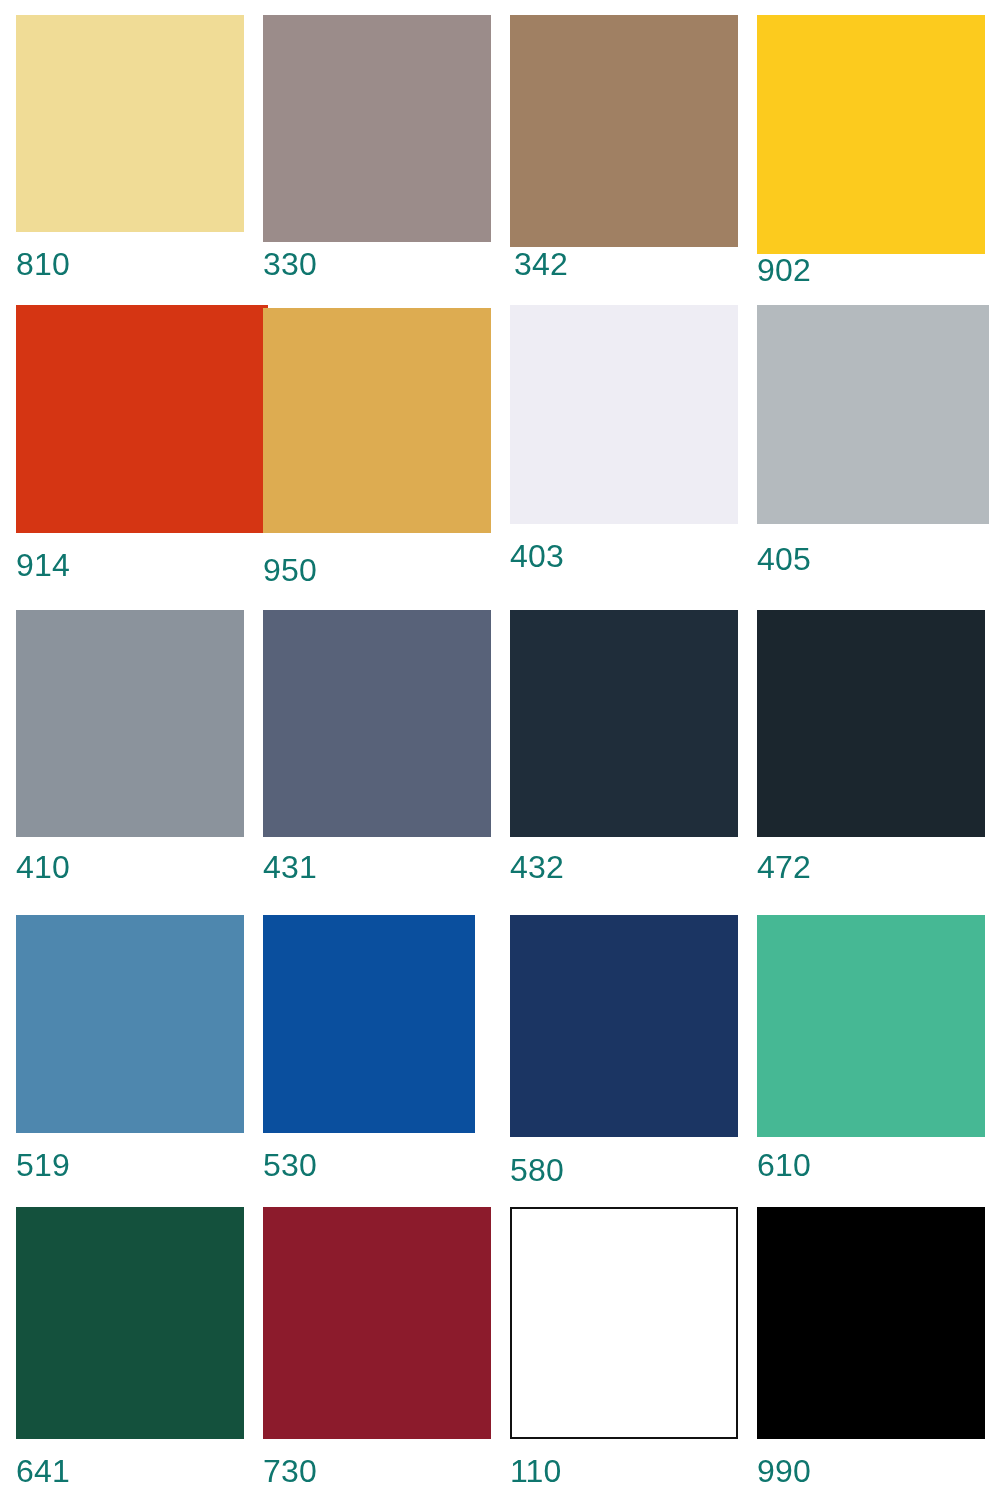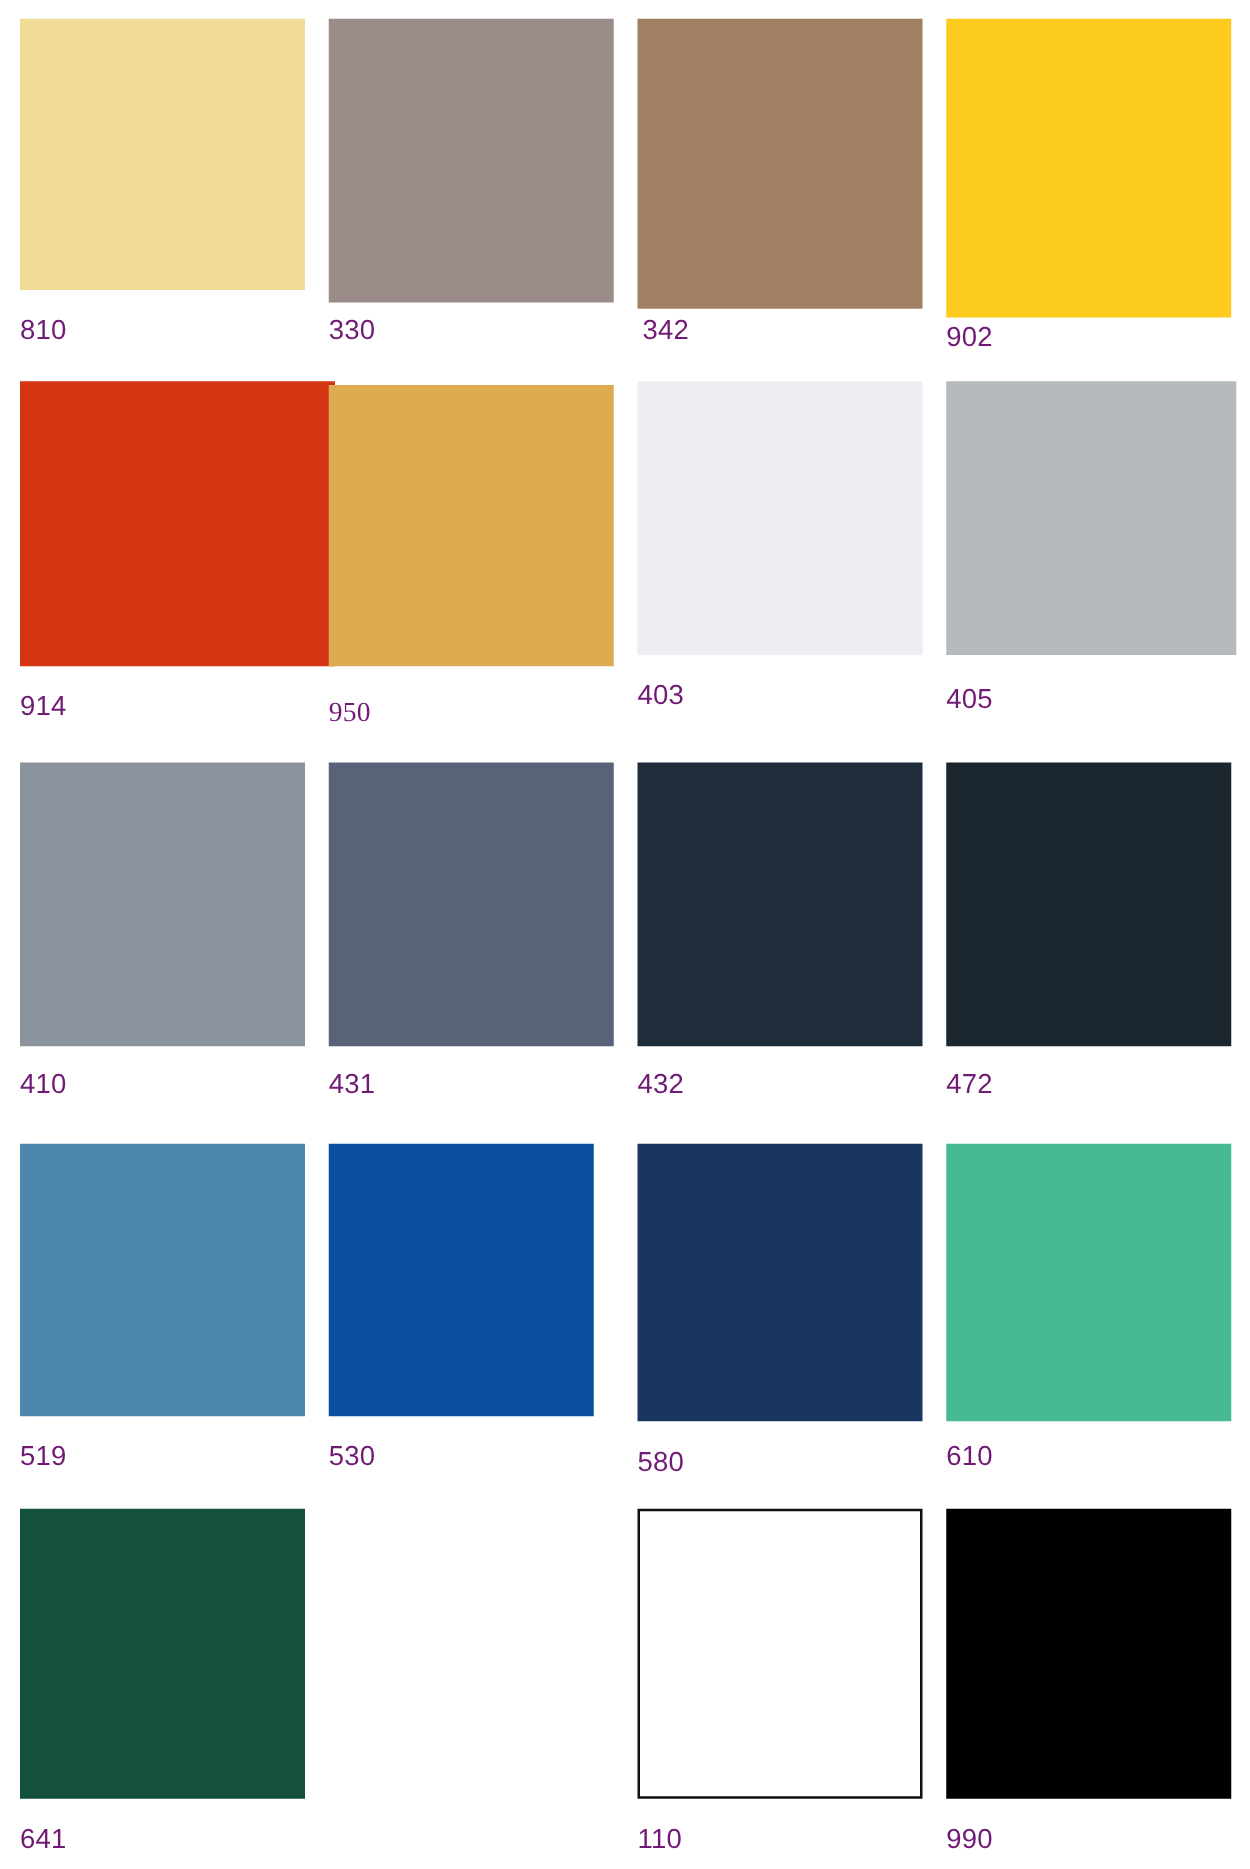--- a/index.html
+++ b/index.html
@@ -24,23 +24,23 @@
   .swatch-cell {
     position: absolute;
   }
   .swatch-chip {
     width: 100%;
     display: block;
     box-sizing: border-box;
   }
   .swatch-label {
     display: block;
-    font-size: 22px;
+    font-size: 32px;
     line-height: 30px;
-    color: #701a75;
+    color: #0f766e;
     letter-spacing: 0.2px;
     white-space: nowrap;
   }
 </style>
 </head>
 <body>
 
 <div id="swatch-grid">
     <div class="swatch-cell" style="left: 16px; top: 15px; width: 228px;">
       <div class="swatch-chip" style="height: 217px; background: rgb(240, 220, 150);"></div>
@@ -57,21 +57,21 @@
     <div class="swatch-cell" style="left: 757px; top: 15px; width: 228px;">
       <div class="swatch-chip" style="height: 239px; background: rgb(252, 203, 30);"></div>
       <span class="swatch-label" style="position: absolute; left: 0px; top: 240px;">902</span>
     </div>
     <div class="swatch-cell" style="left: 16px; top: 305px; width: 252px;">
       <div class="swatch-chip" style="height: 228px; background: rgb(213, 53, 19);"></div>
       <span class="swatch-label" style="position: absolute; left: 0px; top: 245px;">914</span>
     </div>
     <div class="swatch-cell" style="left: 263px; top: 308px; width: 228px;">
       <div class="swatch-chip" style="height: 225px; background: rgb(221, 172, 81);"></div>
-      <span class="swatch-label" style="position: absolute; left: 0px; top: 247px; font-family: Liberation Serif, serif;">950</span>
+      <span class="swatch-label" style="position: absolute; left: 0px; top: 247px;">950</span>
     </div>
     <div class="swatch-cell" style="left: 510px; top: 305px; width: 228px;">
       <div class="swatch-chip" style="height: 219px; background: rgb(238, 237, 244);"></div>
       <span class="swatch-label" style="position: absolute; left: 0px; top: 236px;">403</span>
     </div>
     <div class="swatch-cell" style="left: 757px; top: 305px; width: 232px;">
       <div class="swatch-chip" style="height: 219px; background: rgb(180, 186, 190);"></div>
       <span class="swatch-label" style="position: absolute; left: 0px; top: 239px;">405</span>
     </div>
     <div class="swatch-cell" style="left: 16px; top: 610px; width: 228px;">
@@ -103,20 +103,24 @@
       <span class="swatch-label" style="position: absolute; left: 0px; top: 240px;">580</span>
     </div>
     <div class="swatch-cell" style="left: 757px; top: 915px; width: 228px;">
       <div class="swatch-chip" style="height: 222px; background: rgb(70, 184, 148);"></div>
       <span class="swatch-label" style="position: absolute; left: 0px; top: 235px;">610</span>
     </div>
     <div class="swatch-cell" style="left: 16px; top: 1207px; width: 228px;">
       <div class="swatch-chip" style="height: 232px; background: rgb(20, 81, 61);"></div>
       <span class="swatch-label" style="position: absolute; left: 0px; top: 249px;">641</span>
     </div>
+    <div class="swatch-cell" style="left: 263px; top: 1207px; width: 228px;">
+      <div class="swatch-chip" style="height: 232px; background: rgb(140, 27, 44);"></div>
+      <span class="swatch-label" style="position: absolute; left: 0px; top: 249px;">730</span>
+    </div>
     <div class="swatch-cell" style="left: 510px; top: 1207px; width: 228px;">
       <div class="swatch-chip" style="height: 232px; background: rgb(255, 255, 255); border: 2px solid rgb(17, 17, 17);"></div>
       <span class="swatch-label" style="position: absolute; left: 0px; top: 249px;">110</span>
     </div>
     <div class="swatch-cell" style="left: 757px; top: 1207px; width: 228px;">
       <div class="swatch-chip" style="height: 232px; background: rgb(0, 0, 0);"></div>
       <span class="swatch-label" style="position: absolute; left: 0px; top: 249px;">990</span>
     </div>
   </div>
 

